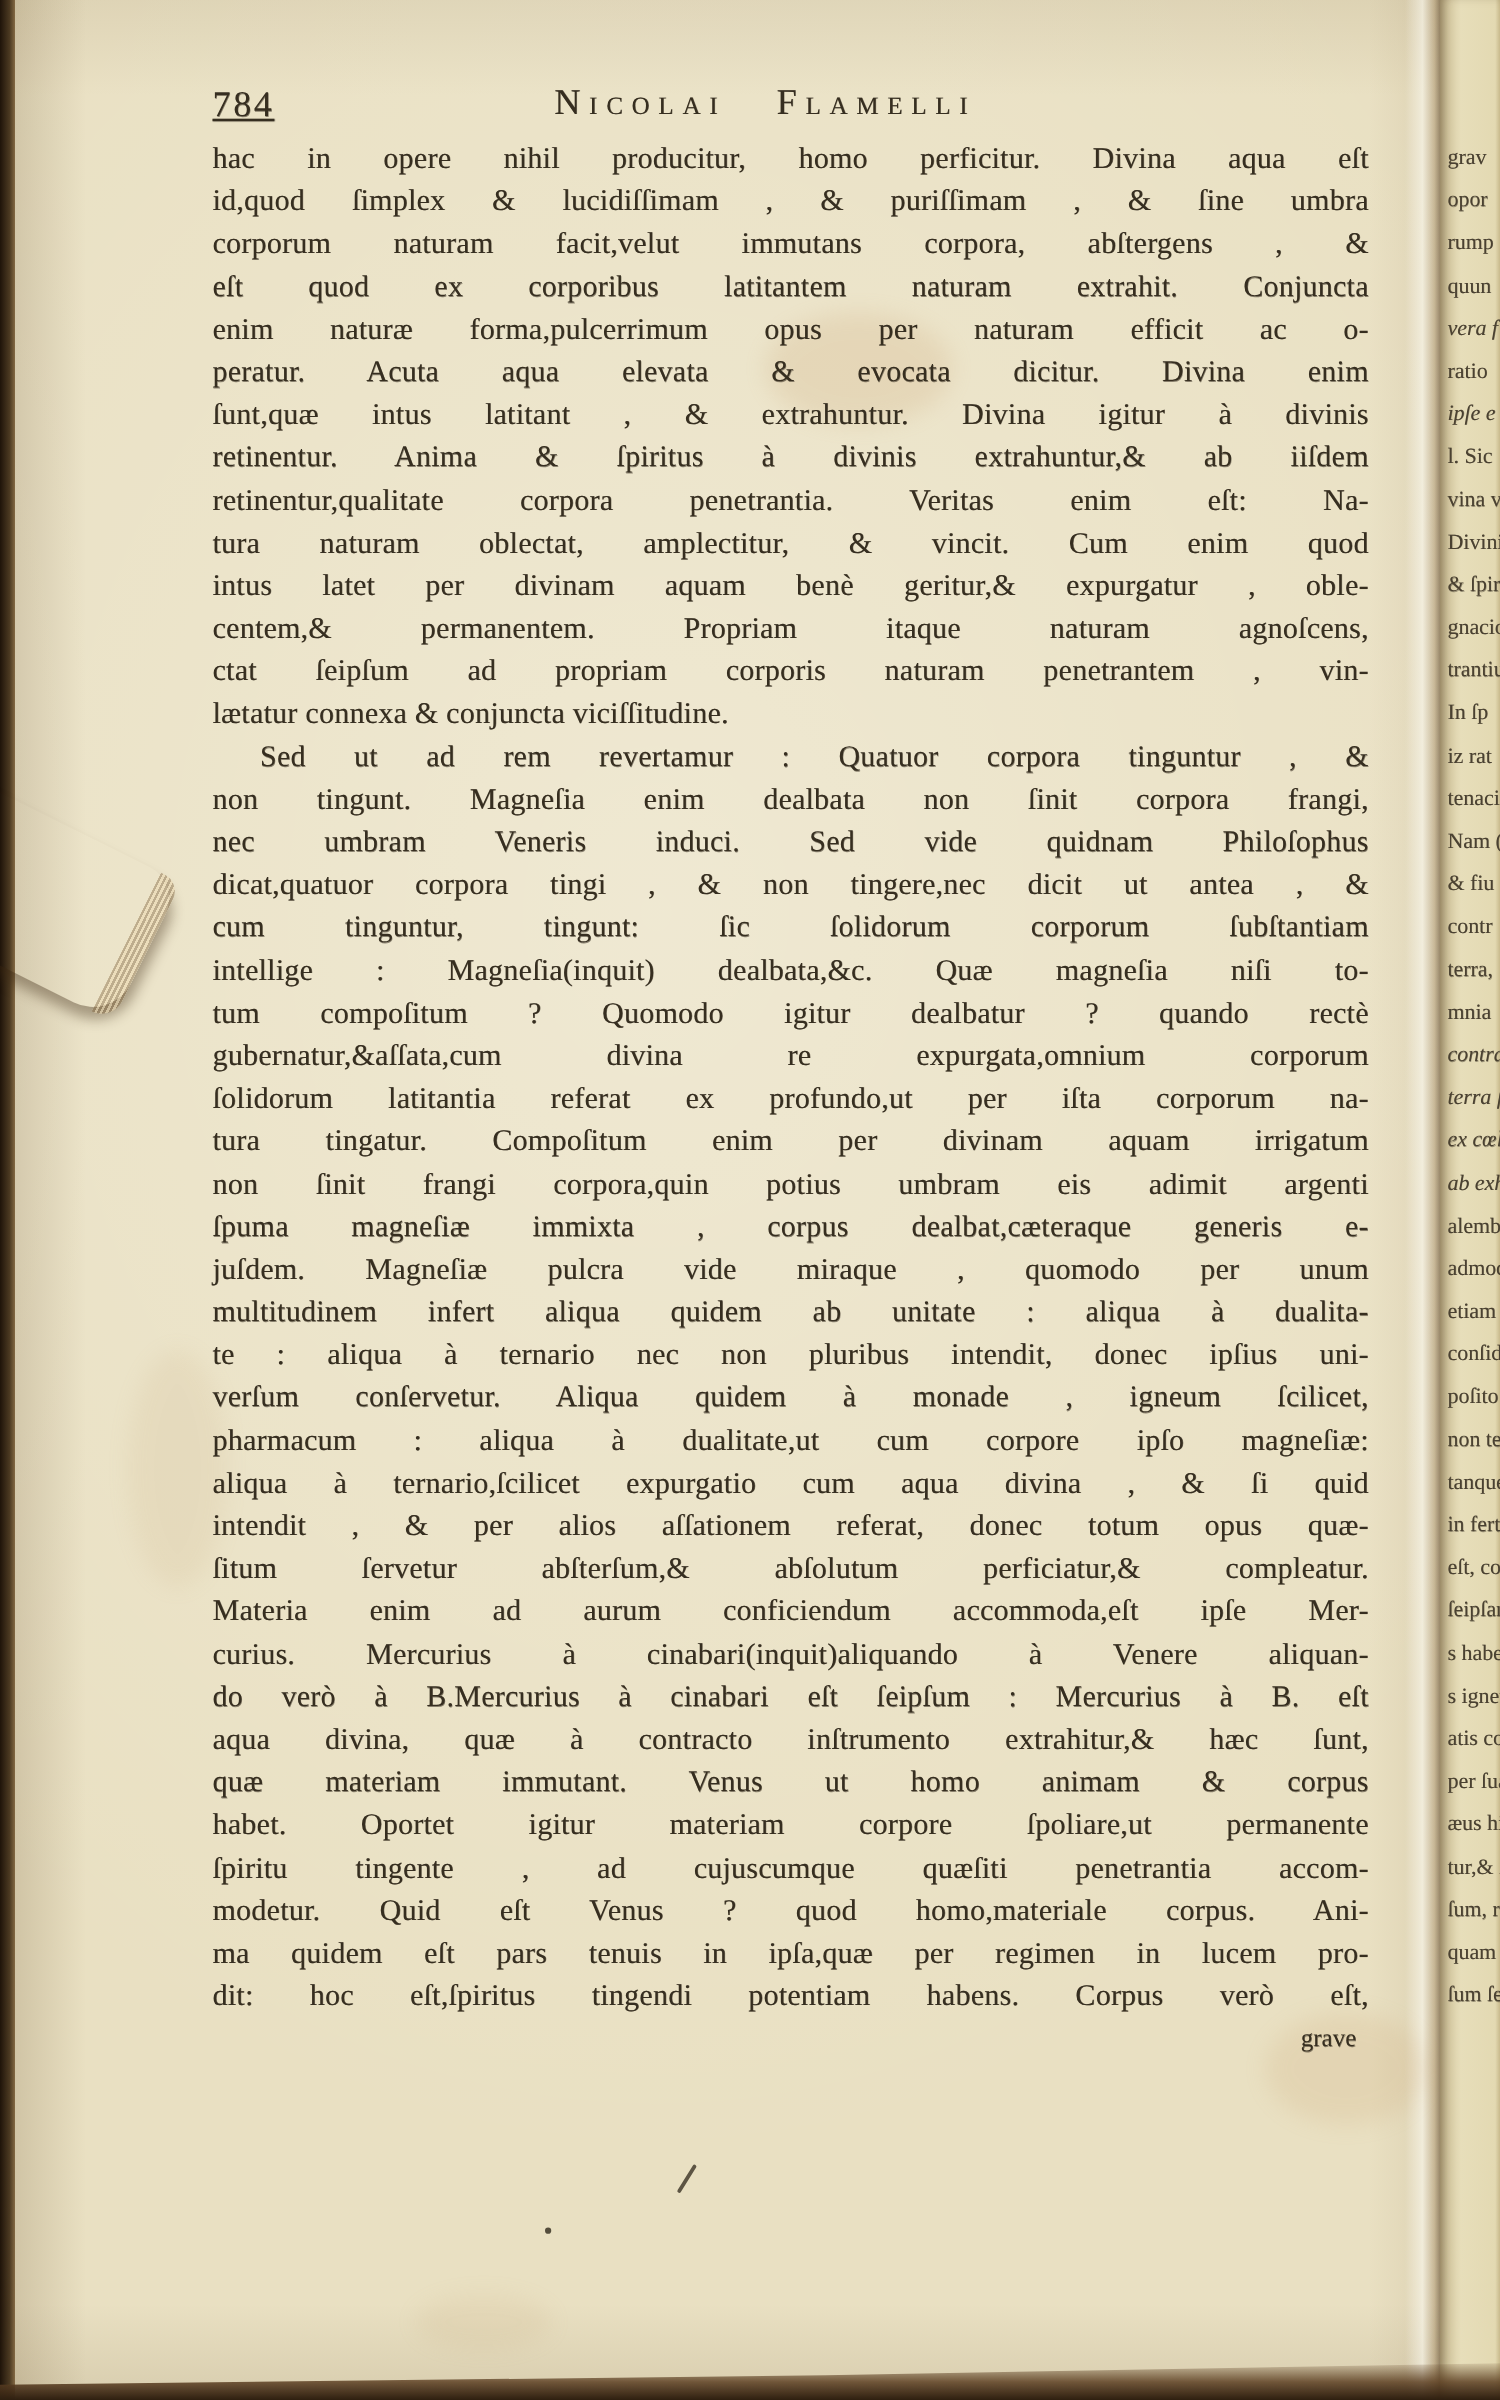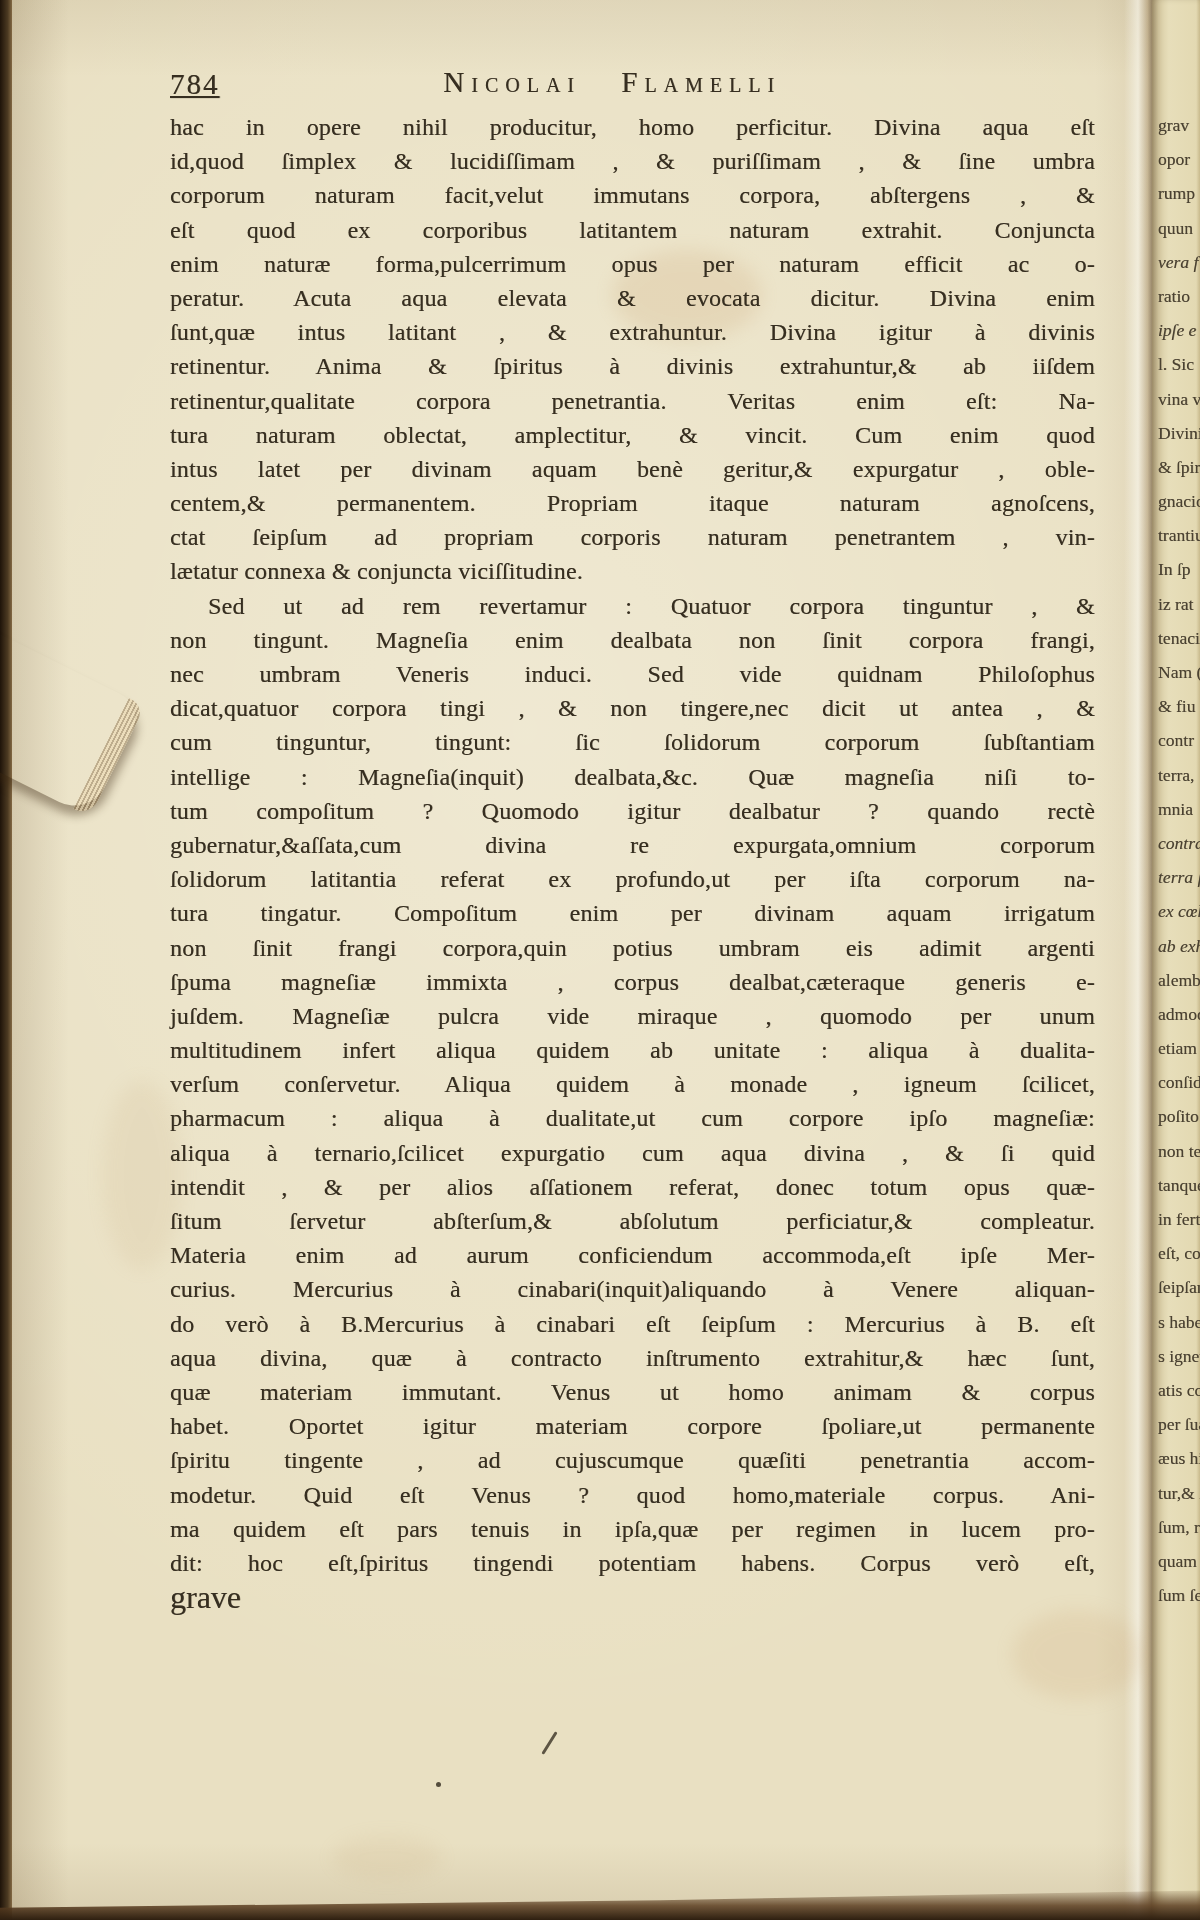--- a/index.html
+++ b/index.html
@@ -66,22 +66,22 @@
     letter-spacing:7px; word-spacing:26px; white-space:nowrap;
   }
   .body-lines { width:925px; }
   .line {
     height:34.2px; line-height:34.2px; font-size:24px;
     text-align:justify; text-align-last:justify;
     white-space:normal; letter-spacing:.2px;
   }
   .line.indent { padding-left:38px; }
   .line.no-just { text-align-last:left; }
-  .catchword-row { height:34.2px; line-height:34.2px; 
-    font-size:32px; padding-right:10px; }
+  .catchword-row { height:34.2px; line-height:34.2px; text-align:right;
+    font-size:20px; padding-right:10px; }
 
   
   .wood {
     position:absolute; left:-52px; top:608px; width:220px; height:124px;
     transform:rotate(26.5deg); transform-origin:0 0;
     border-radius:6px 28px 34px 12px;
     background:
       linear-gradient(to bottom, rgba(255,245,220,.35), rgba(255,245,220,0) 30%, rgba(90,60,22,0) 70%, rgba(90,60,22,.30)),
       repeating-linear-gradient(177deg,
         #dcbb89 0 3px, #c19b62 3px 5px, #d2ab74 5px 9px,
@@ -160,20 +160,21 @@
       <div class="line">cum tinguntur, tingunt:  ſic ſolidorum corporum ſubſtantiam</div>
       <div class="line">intellige : Magneſia(inquit) dealbata,&amp;c.  Quæ magneſia niſi to-</div>
       <div class="line">tum compoſitum ?  Quomodo igitur dealbatur ?  quando rectè</div>
       <div class="line">gubernatur,&amp;aſſata,cum divina re expurgata,omnium corporum</div>
       <div class="line">ſolidorum latitantia referat ex profundo,ut per iſta corporum na-</div>
       <div class="line">tura tingatur.  Compoſitum enim per divinam aquam irrigatum</div>
       <div class="line">non ſinit frangi corpora,quin potius umbram eis adimit argenti</div>
       <div class="line">ſpuma magneſiæ immixta , corpus dealbat,cæteraque generis e-</div>
       <div class="line">juſdem.  Magneſiæ pulcra vide miraque , quomodo per unum</div>
       <div class="line">multitudinem infert aliqua quidem ab unitate :  aliqua à dualita-</div>
+      <div class="line">te : aliqua à ternario nec non pluribus intendit, donec ipſius uni-</div>
       <div class="line">verſum conſervetur.  Aliqua quidem à monade , igneum ſcilicet,</div>
       <div class="line">pharmacum :  aliqua à dualitate,ut cum corpore ipſo magneſiæ:</div>
       <div class="line">aliqua à ternario,ſcilicet expurgatio cum aqua divina , &amp; ſi quid</div>
       <div class="line">intendit , &amp; per alios aſſationem referat, donec totum opus quæ-</div>
       <div class="line">ſitum ſervetur abſterſum,&amp; abſolutum perficiatur,&amp; compleatur.</div>
       <div class="line">Materia enim ad aurum conficiendum accommoda,eſt ipſe Mer-</div>
       <div class="line">curius. Mercurius à cinabari(inquit)aliquando à Venere aliquan-</div>
       <div class="line">do verò à B.Mercurius à cinabari eſt ſeipſum :  Mercurius à B. eſt</div>
       <div class="line">aqua divina, quæ à contracto inſtrumento extrahitur,&amp; hæc ſunt,</div>
       <div class="line">quæ materiam immutant.  Venus ut homo animam &amp; corpus</div>

